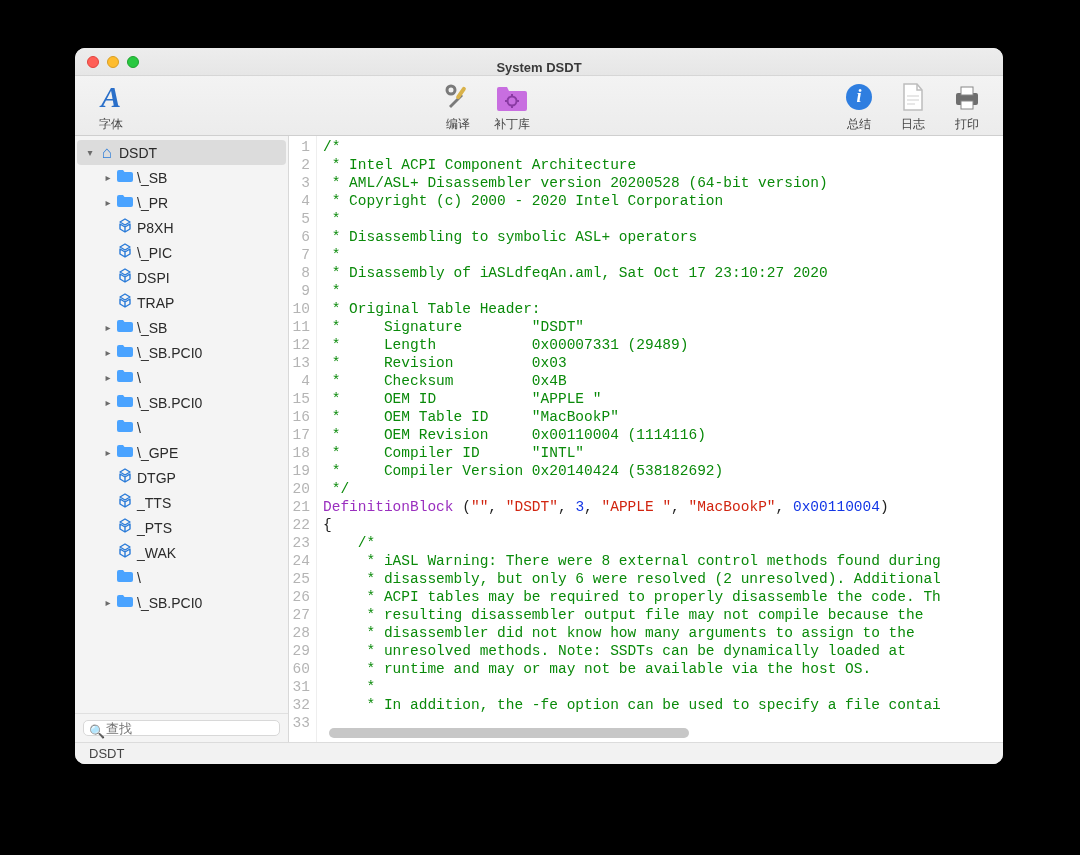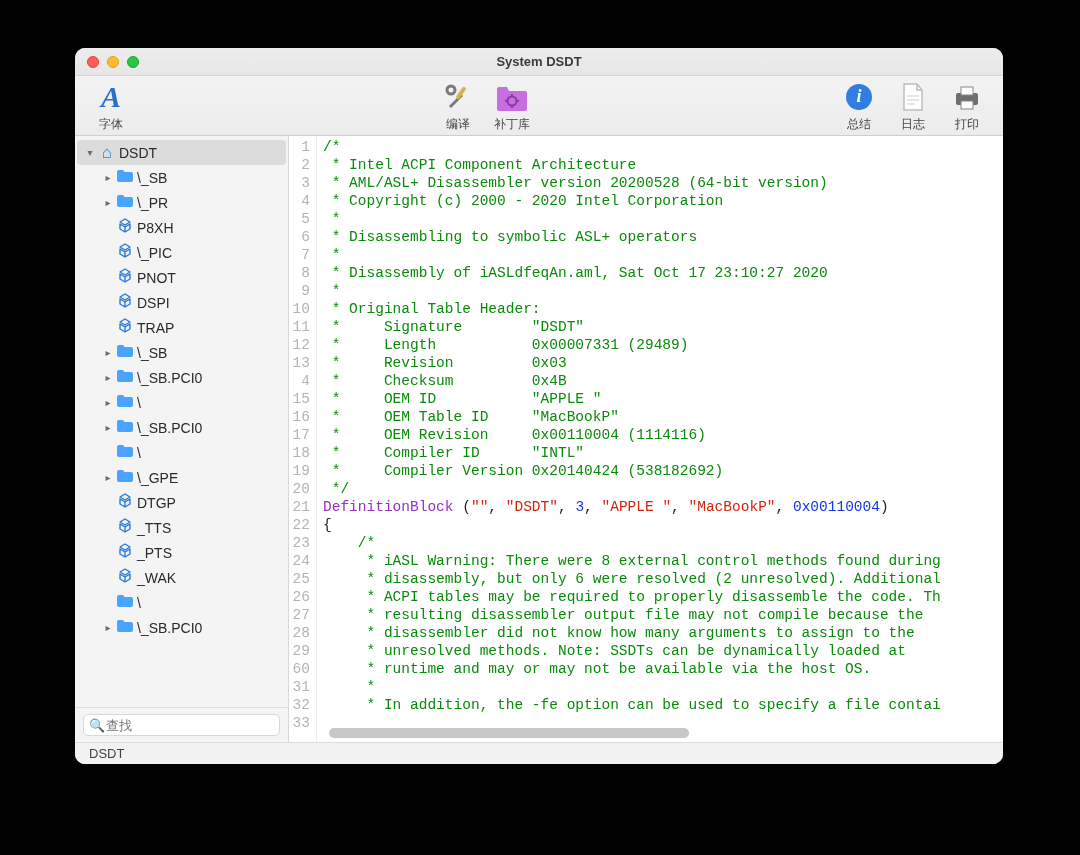--- a/index.html
+++ b/index.html
@@ -15,21 +15,21 @@
     left: 75px; top: 48px;
     width: 928px; height: 716px;
     background: #f6f6f6;
     border-radius: 10px;
     box-shadow: 0 30px 60px rgba(0,0,0,0.5), 0 0 0 1px rgba(0,0,0,0.1);
     display: flex; flex-direction: column;
     overflow: hidden;
   }
   .titlebar {
     height: 28px;
-    display: flex; align-items: center;
+    display: flex; align-items: flex-end;
     position: relative;
     background: linear-gradient(#ededed,#e6e6e6);
     border-bottom: 1px solid #d6d6d6;
   }
   .traffic {
     position: absolute; left: 12px; top: 8px;
     display: flex; gap: 8px;
   }
   .traffic div { width: 12px; height: 12px; border-radius: 50%; }
   .tl-close { background:#ff5f57; border:1px solid #e0443e; }
@@ -75,21 +75,21 @@
   .tree-row.sel { background:#dcdcdc; }
   .tree-row .chev { width:14px; text-align:center; color:#6b6b6b; font-size:10px; }
   .tree-row .icon { width:20px; text-align:center; }
   .tree-row .txt { margin-left:2px; }
   .indent-0 { padding-left: 6px; }
   .indent-1 { padding-left: 24px; }
   .search-wrap {
     padding:6px 8px; border-top:1px solid #e0e0e0;
   }
   .search {
-    width:100%; height:22px; border:1px solid #d8d8d8; border-radius:5px;
+    width:100%; height:16px; border:1px solid #d8d8d8; border-radius:5px;
     padding:0 6px 0 22px; font-size:13px;
     background:#fff;
   }
   .search-wrap { position:relative; }
   .search-wrap .si {
     position:absolute; left:14px; top:10px; font-size:13px; color:#999;
   }
   .editor {
     flex:1; display:flex; min-width:0;
     font-family: Menlo, Monaco, "Courier New", monospace;
@@ -242,27 +242,20 @@
                 <path d="M8 1 L3 4 L8 7 L13 4 Z M3 6 L3 11 L8 14 L8 9 Z M13 6 L13 11 L8 14 L8 9 Z" fill="none" stroke="#2a7bd8" stroke-width="1.4" stroke-linejoin="round"></path>
               </svg></span>
             <span class="txt">P8XH</span>
           </div>
           <div class="tree-row indent-1">
             <span class="chev"></span>
             <span class="icon ico-method"><svg width="16" height="16" viewBox="0 0 16 16">
                 <path d="M8 1 L3 4 L8 7 L13 4 Z M3 6 L3 11 L8 14 L8 9 Z M13 6 L13 11 L8 14 L8 9 Z" fill="none" stroke="#2a7bd8" stroke-width="1.4" stroke-linejoin="round"></path>
               </svg></span>
             <span class="txt">\_PIC</span>
-          </div>
-          <div class="tree-row indent-1">
-            <span class="chev"></span>
-            <span class="icon ico-method"><svg width="16" height="16" viewBox="0 0 16 16">
-                <path d="M8 1 L3 4 L8 7 L13 4 Z M3 6 L3 11 L8 14 L8 9 Z M13 6 L13 11 L8 14 L8 9 Z" fill="none" stroke="#2a7bd8" stroke-width="1.4" stroke-linejoin="round"></path>
-              </svg></span>
-            <span class="txt">PNOT</span>
           </div>
           <div class="tree-row indent-1">
             <span class="chev"></span>
             <span class="icon ico-method"><svg width="16" height="16" viewBox="0 0 16 16">
                 <path d="M8 1 L3 4 L8 7 L13 4 Z M3 6 L3 11 L8 14 L8 9 Z M13 6 L13 11 L8 14 L8 9 Z" fill="none" stroke="#2a7bd8" stroke-width="1.4" stroke-linejoin="round"></path>
               </svg></span>
             <span class="txt">DSPI</span>
           </div>
           <div class="tree-row indent-1">
             <span class="chev"></span>

